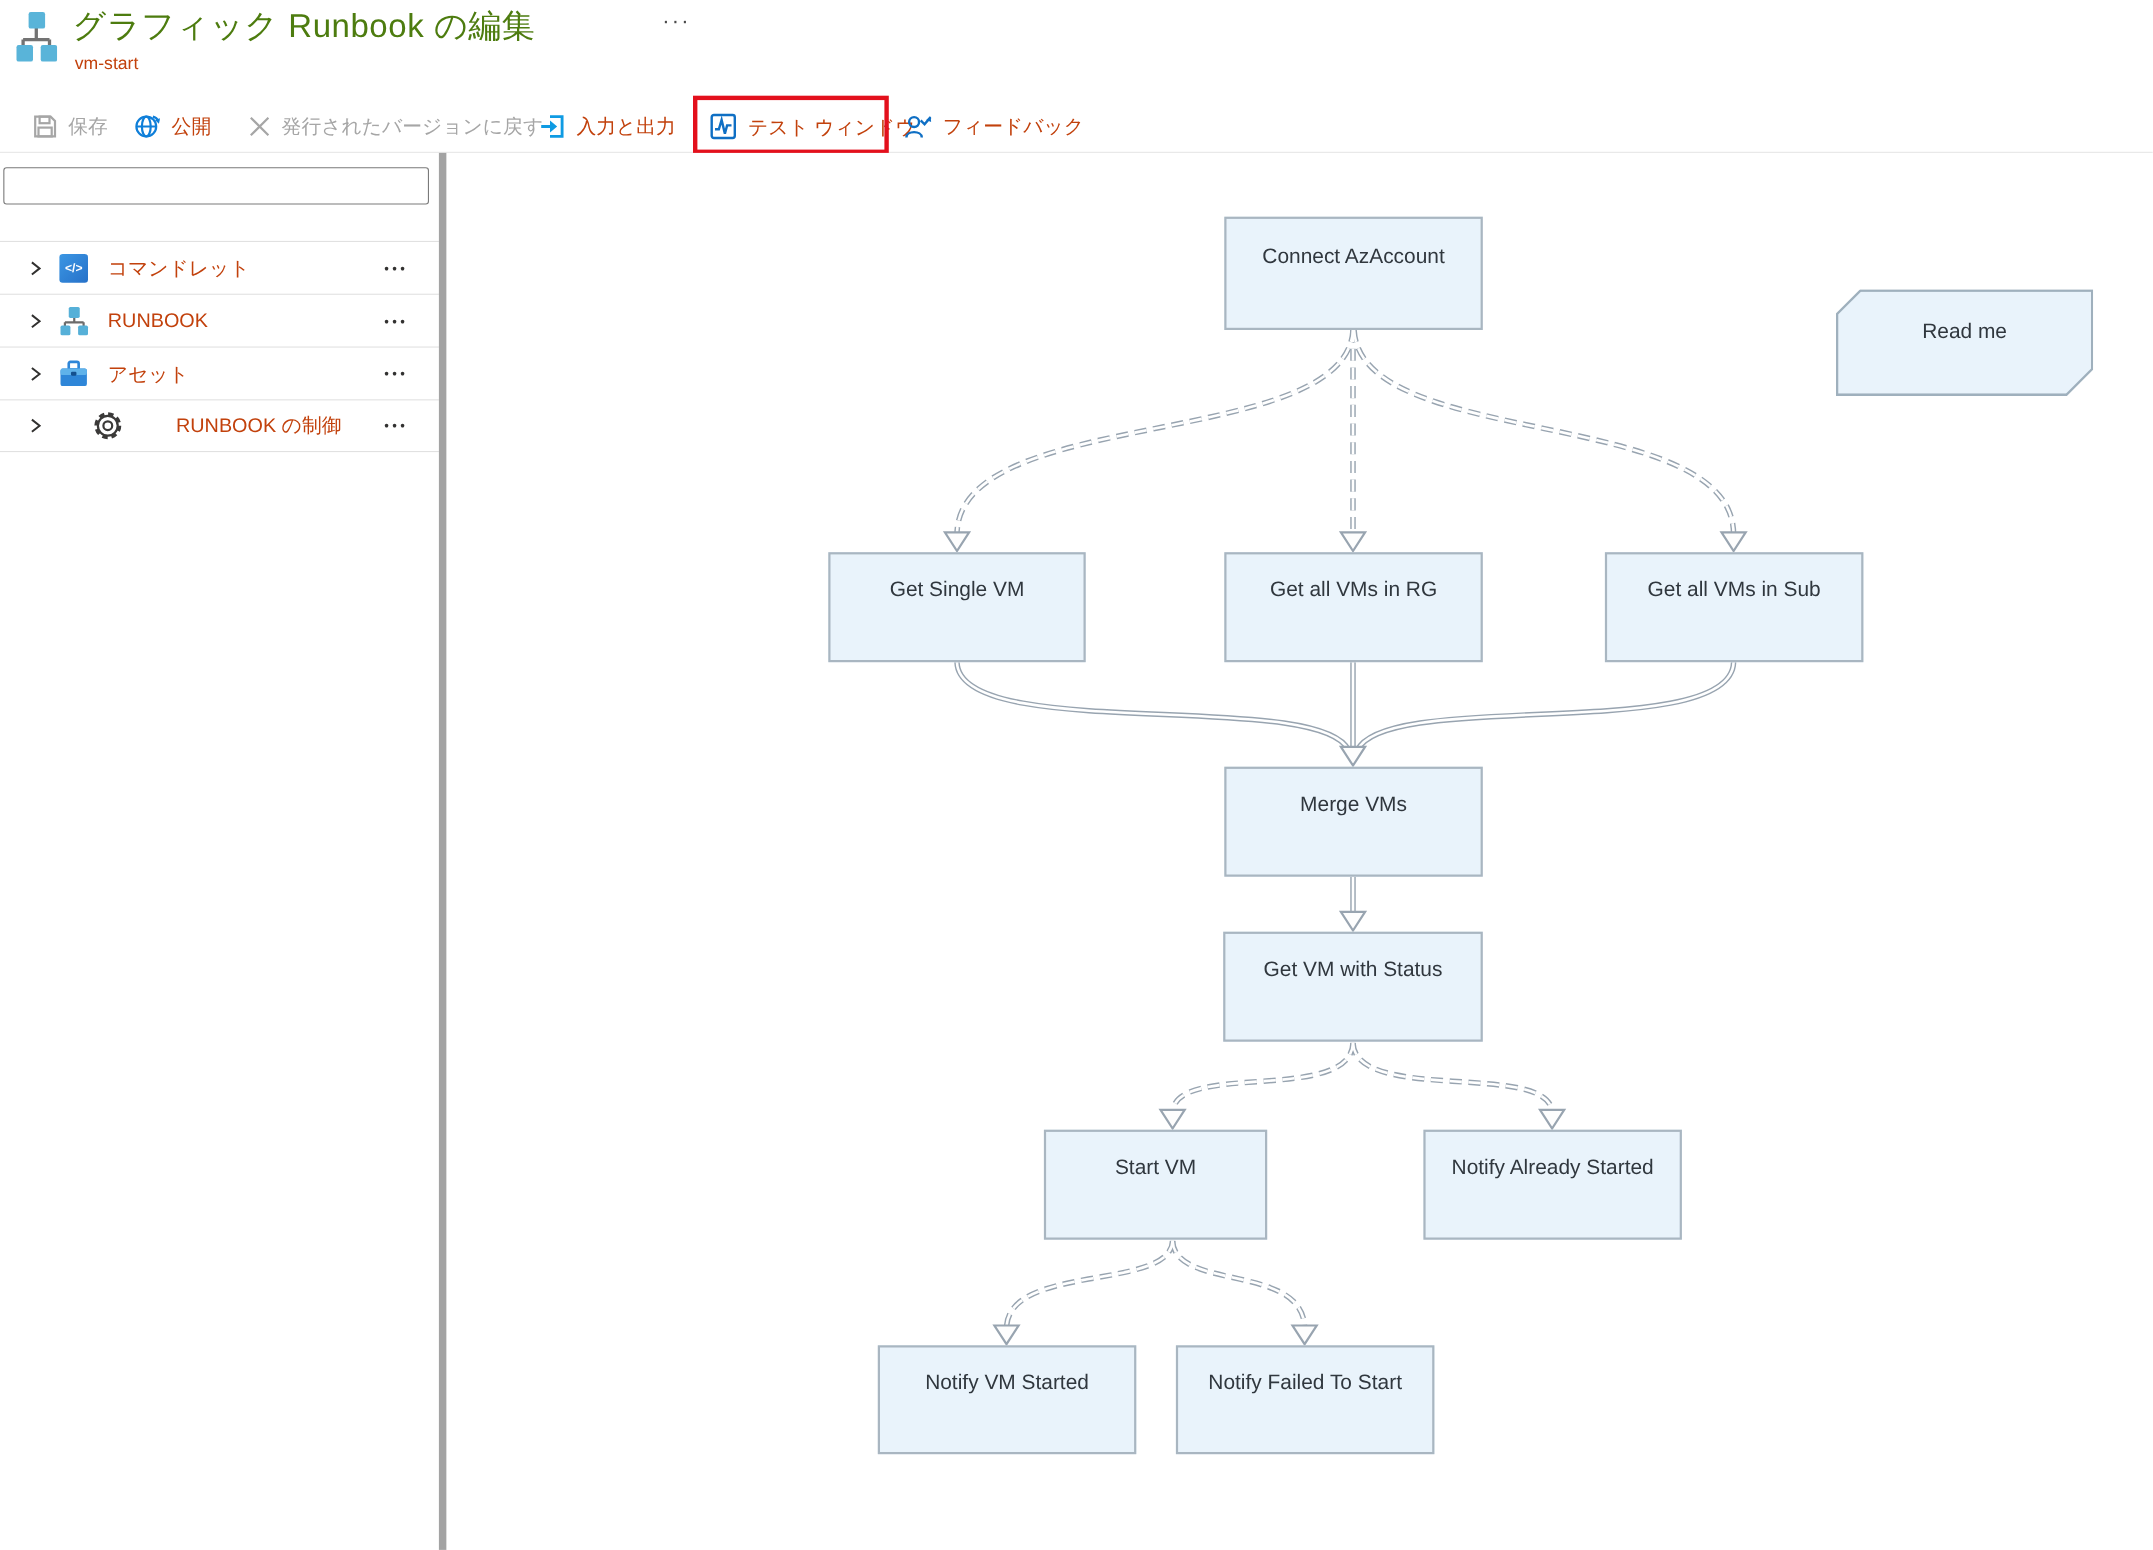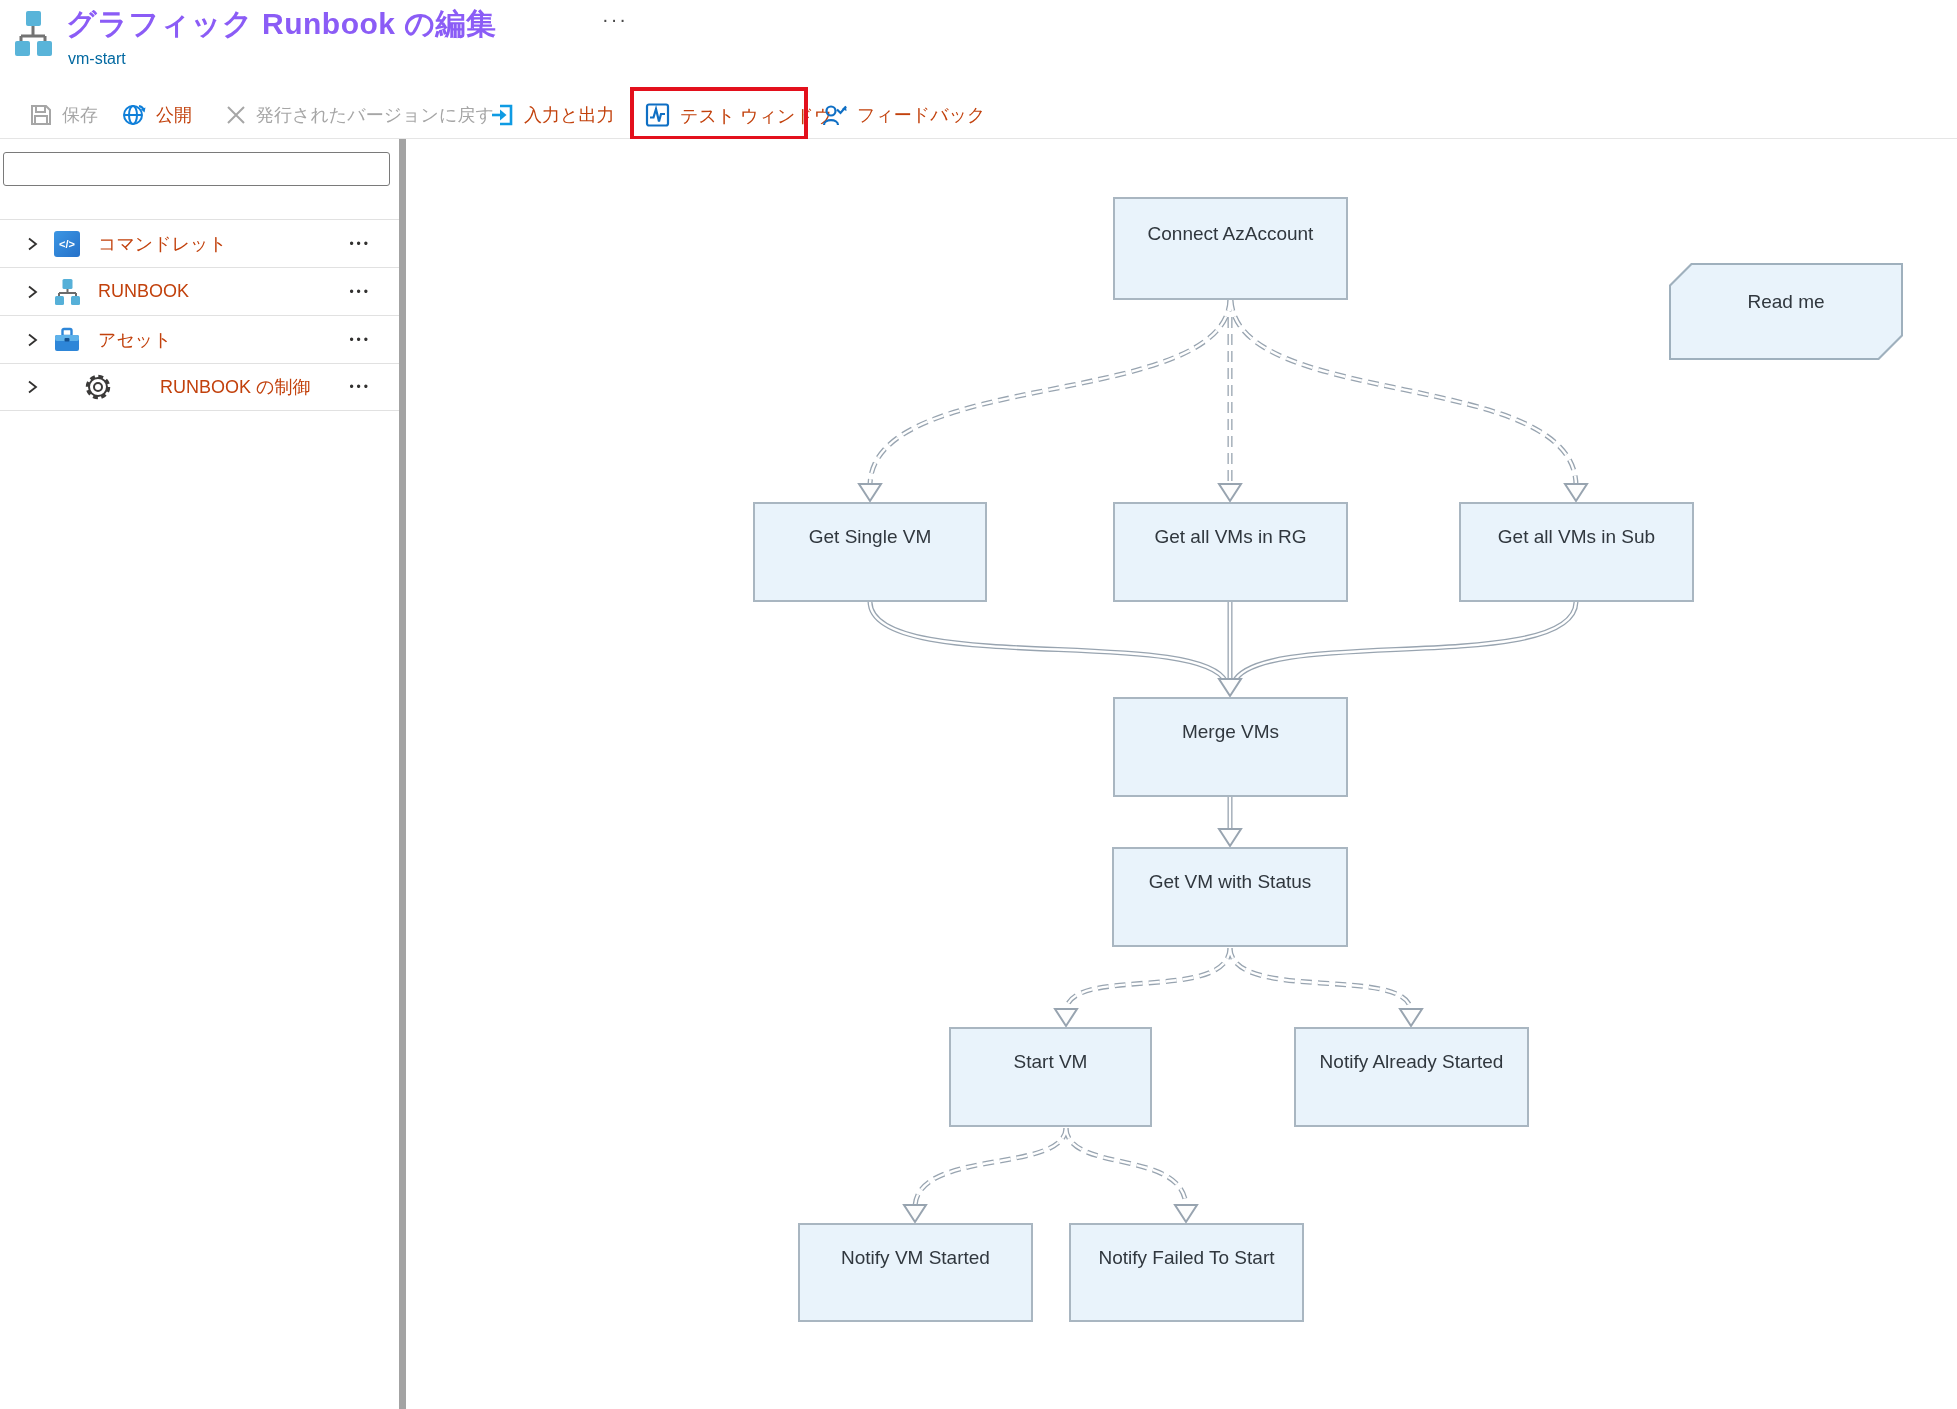--- a/index.html
+++ b/index.html
@@ -2,23 +2,23 @@
 <html><head>
 <meta charset="utf-8">
 <style>
   * { margin:0; padding:0; box-sizing:border-box; }
   html,body { width:1957px; height:1409px; background:#fff; overflow:hidden;
     font-family:"Liberation Sans","DejaVu Sans",sans-serif; color:#201f1e; }
 
   
   .header { position:absolute; left:0; top:0; width:1957px; height:92px; background:#fff; }
   .hdr-icon { position:absolute; left:14px; top:10px; }
-  .page-title { position:absolute; left:66px; top:4px; font-size:30px; font-weight:bold; color:#8b5cf6; letter-spacing:0.5px; }
+  .page-title { position:absolute; left:66px; top:4px; font-size:30px; font-weight:normal; color:#4d7c0f; letter-spacing:0.5px; }
   .title-overflow { position:absolute; left:602px; top:8px; font-size:20px; color:#4a4a4a; letter-spacing:2px; }
-  .page-subtitle { position:absolute; left:68px; top:50px; font-size:16px; color:#0369a1; }
+  .page-subtitle { position:absolute; left:68px; top:50px; font-size:16px; color:#c2410c; }
 
   
   .toolbar { position:absolute; left:0; top:92px; width:1957px; height:47px; border-bottom:1px solid #e5e5e5; background:#fff; }
   .tb-item { position:absolute; top:50%; transform:translateY(-50%); display:inline-flex; align-items:center; gap:10px; font-size:18px; color:#c2410c; white-space:nowrap; cursor:pointer; }
   .tb-item.disabled { color:#a6a6a6; cursor:default; }
   .tb-item svg { flex:0 0 auto; }
   .red-frame { position:absolute; left:630px; top:87px; width:178px; height:53px; border:4px solid #e3101c; pointer-events:none; }
 
   
   .sidebar { position:absolute; left:0; top:139px; width:399px; height:1270px; background:#fff; }

